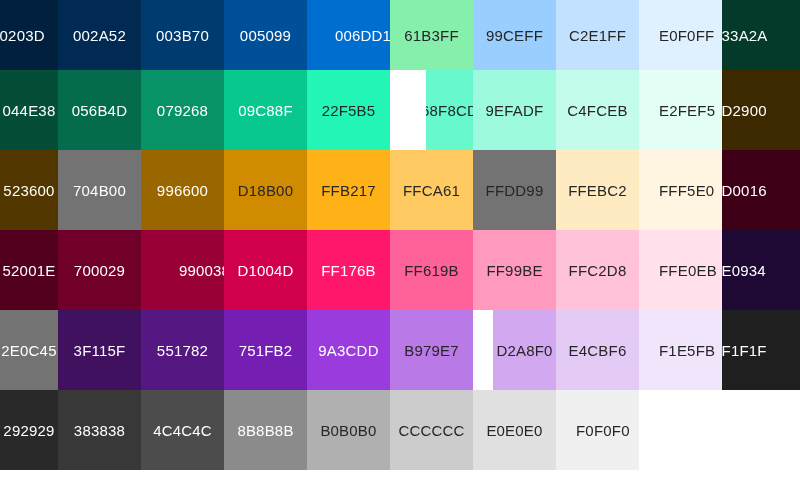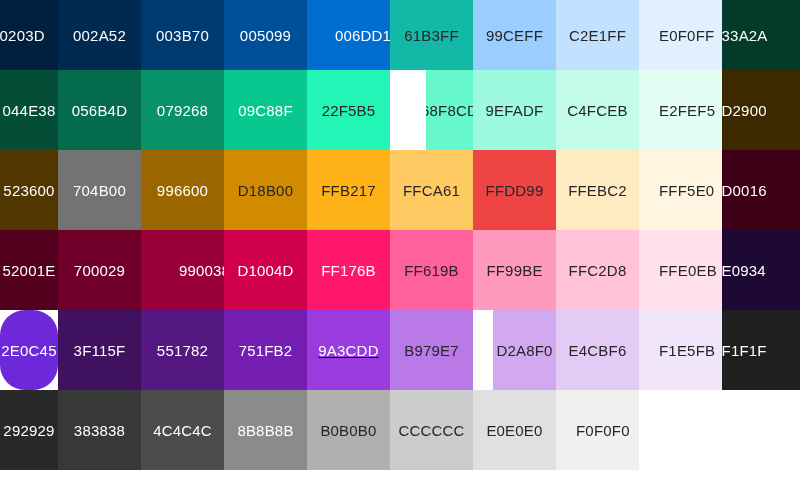--- a/index.html
+++ b/index.html
@@ -73,21 +73,21 @@
     </div>
     <div class="swatch col-mid" style="background-color: rgb(0, 59, 112);">
       <span class="swatch-label light-text">003B70</span>
     </div>
     <div class="swatch col-mid" style="background-color: rgb(0, 80, 153);">
       <span class="swatch-label light-text">005099</span>
     </div>
     <div class="swatch col-mid" style="background-color: rgb(0, 109, 209); padding-left: 29px;">
       <span class="swatch-label light-text">006DD1</span>
     </div>
-    <div class="swatch col-mid" style="background-color: #14b8a6; text-align: right;">
+    <div class="swatch col-mid" style="background-color: #86efac; text-align: right;">
       <span class="swatch-label dark-text">61B3FF</span>
     </div>
     <div class="swatch col-mid" style="background-color: rgb(153, 206, 255);">
       <span class="swatch-label dark-text">99CEFF</span>
     </div>
     <div class="swatch col-mid" style="background-color: rgb(194, 225, 255);">
       <span class="swatch-label dark-text">C2E1FF</span>
     </div>
     <div class="swatch col-last" style="background-color: rgb(224, 240, 255);">
       <span class="swatch-label dark-text">E0F0FF</span>
@@ -136,21 +136,21 @@
     </div>
     <div class="swatch col-mid" style="background-color: rgb(209, 139, 0);">
       <span class="swatch-label dark-text">D18B00</span>
     </div>
     <div class="swatch col-mid" style="background-color: rgb(255, 178, 23);">
       <span class="swatch-label dark-text">FFB217</span>
     </div>
     <div class="swatch col-mid" style="background-color: rgb(255, 202, 97);">
       <span class="swatch-label dark-text">FFCA61</span>
     </div>
-    <div class="swatch col-mid" style="background-color: #ef4444;">
+    <div class="swatch col-mid" style="background-color: #737373;">
       <span class="swatch-label dark-text">FFDD99</span>
     </div>
     <div class="swatch col-mid" style="background-color: rgb(255, 235, 194);">
       <span class="swatch-label dark-text">FFEBC2</span>
     </div>
     <div class="swatch col-last" style="background-color: rgb(255, 245, 224);">
       <span class="swatch-label dark-text">FFF5E0</span>
     </div>
     <div class="swatch col-first" style="background-color: rgb(61, 0, 22);">
       <span class="swatch-label light-text">3D0016</span>
@@ -178,33 +178,33 @@
     </div>
     <div class="swatch col-mid" style="background-color: rgb(255, 194, 216);">
       <span class="swatch-label dark-text">FFC2D8</span>
     </div>
     <div class="swatch col-last" style="background-color: rgb(255, 224, 235);">
       <span class="swatch-label dark-text">FFE0EB</span>
     </div>
     <div class="swatch col-first" style="background-color: rgb(30, 9, 52);">
       <span class="swatch-label light-text">1E0934</span>
     </div>
-    <div class="swatch col-mid" style="background-color: #6d28d9; border-radius: 25px;">
+    <div class="swatch col-mid" style="background-color: #737373;">
       <span class="swatch-label light-text">2E0C45</span>
     </div>
     <div class="swatch col-mid" style="background-color: rgb(63, 17, 95);">
       <span class="swatch-label light-text">3F115F</span>
     </div>
     <div class="swatch col-mid" style="background-color: rgb(85, 23, 130);">
       <span class="swatch-label light-text">551782</span>
     </div>
     <div class="swatch col-mid" style="background-color: rgb(117, 31, 178);">
       <span class="swatch-label light-text">751FB2</span>
     </div>
-    <div class="swatch col-mid" style="background-color: rgb(154, 60, 221); text-decoration: underline;">
+    <div class="swatch col-mid" style="background-color: rgb(154, 60, 221);">
       <span class="swatch-label light-text">9A3CDD</span>
     </div>
     <div class="swatch col-mid" style="background-color: rgb(185, 121, 231);">
       <span class="swatch-label dark-text">B979E7</span>
     </div>
     <div class="swatch col-mid" style="background-color: rgb(210, 168, 240); margin-left: 20px;">
       <span class="swatch-label dark-text">D2A8F0</span>
     </div>
     <div class="swatch col-mid" style="background-color: rgb(228, 203, 246);">
       <span class="swatch-label dark-text">E4CBF6</span>

